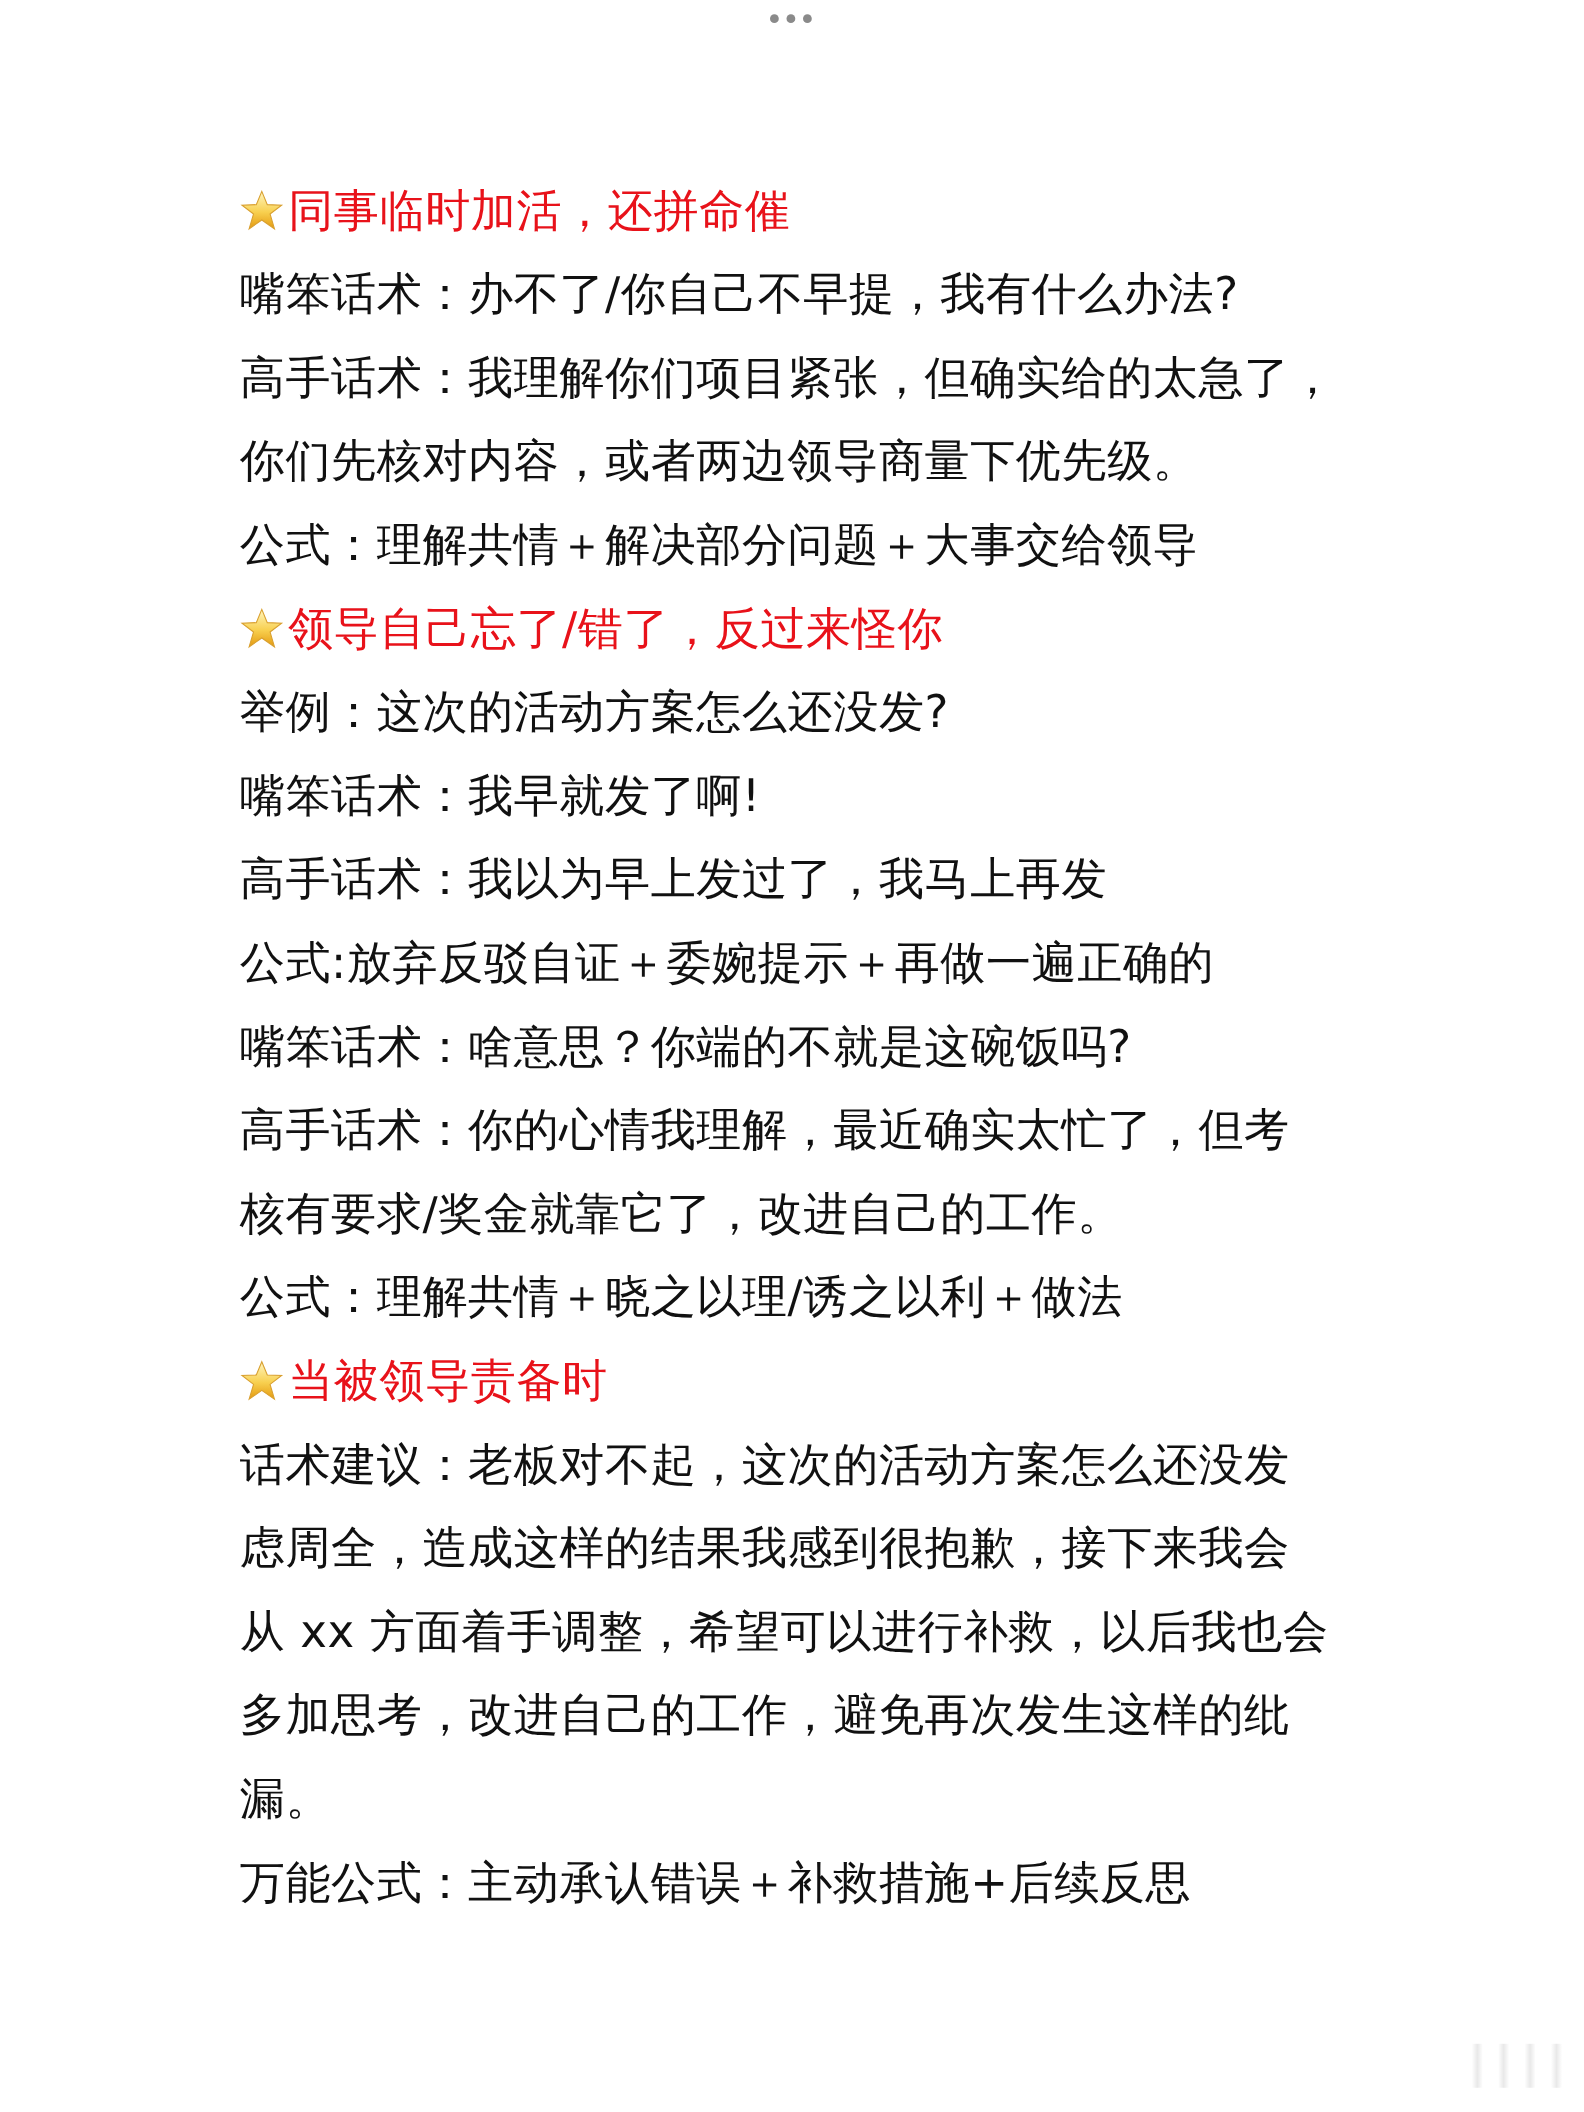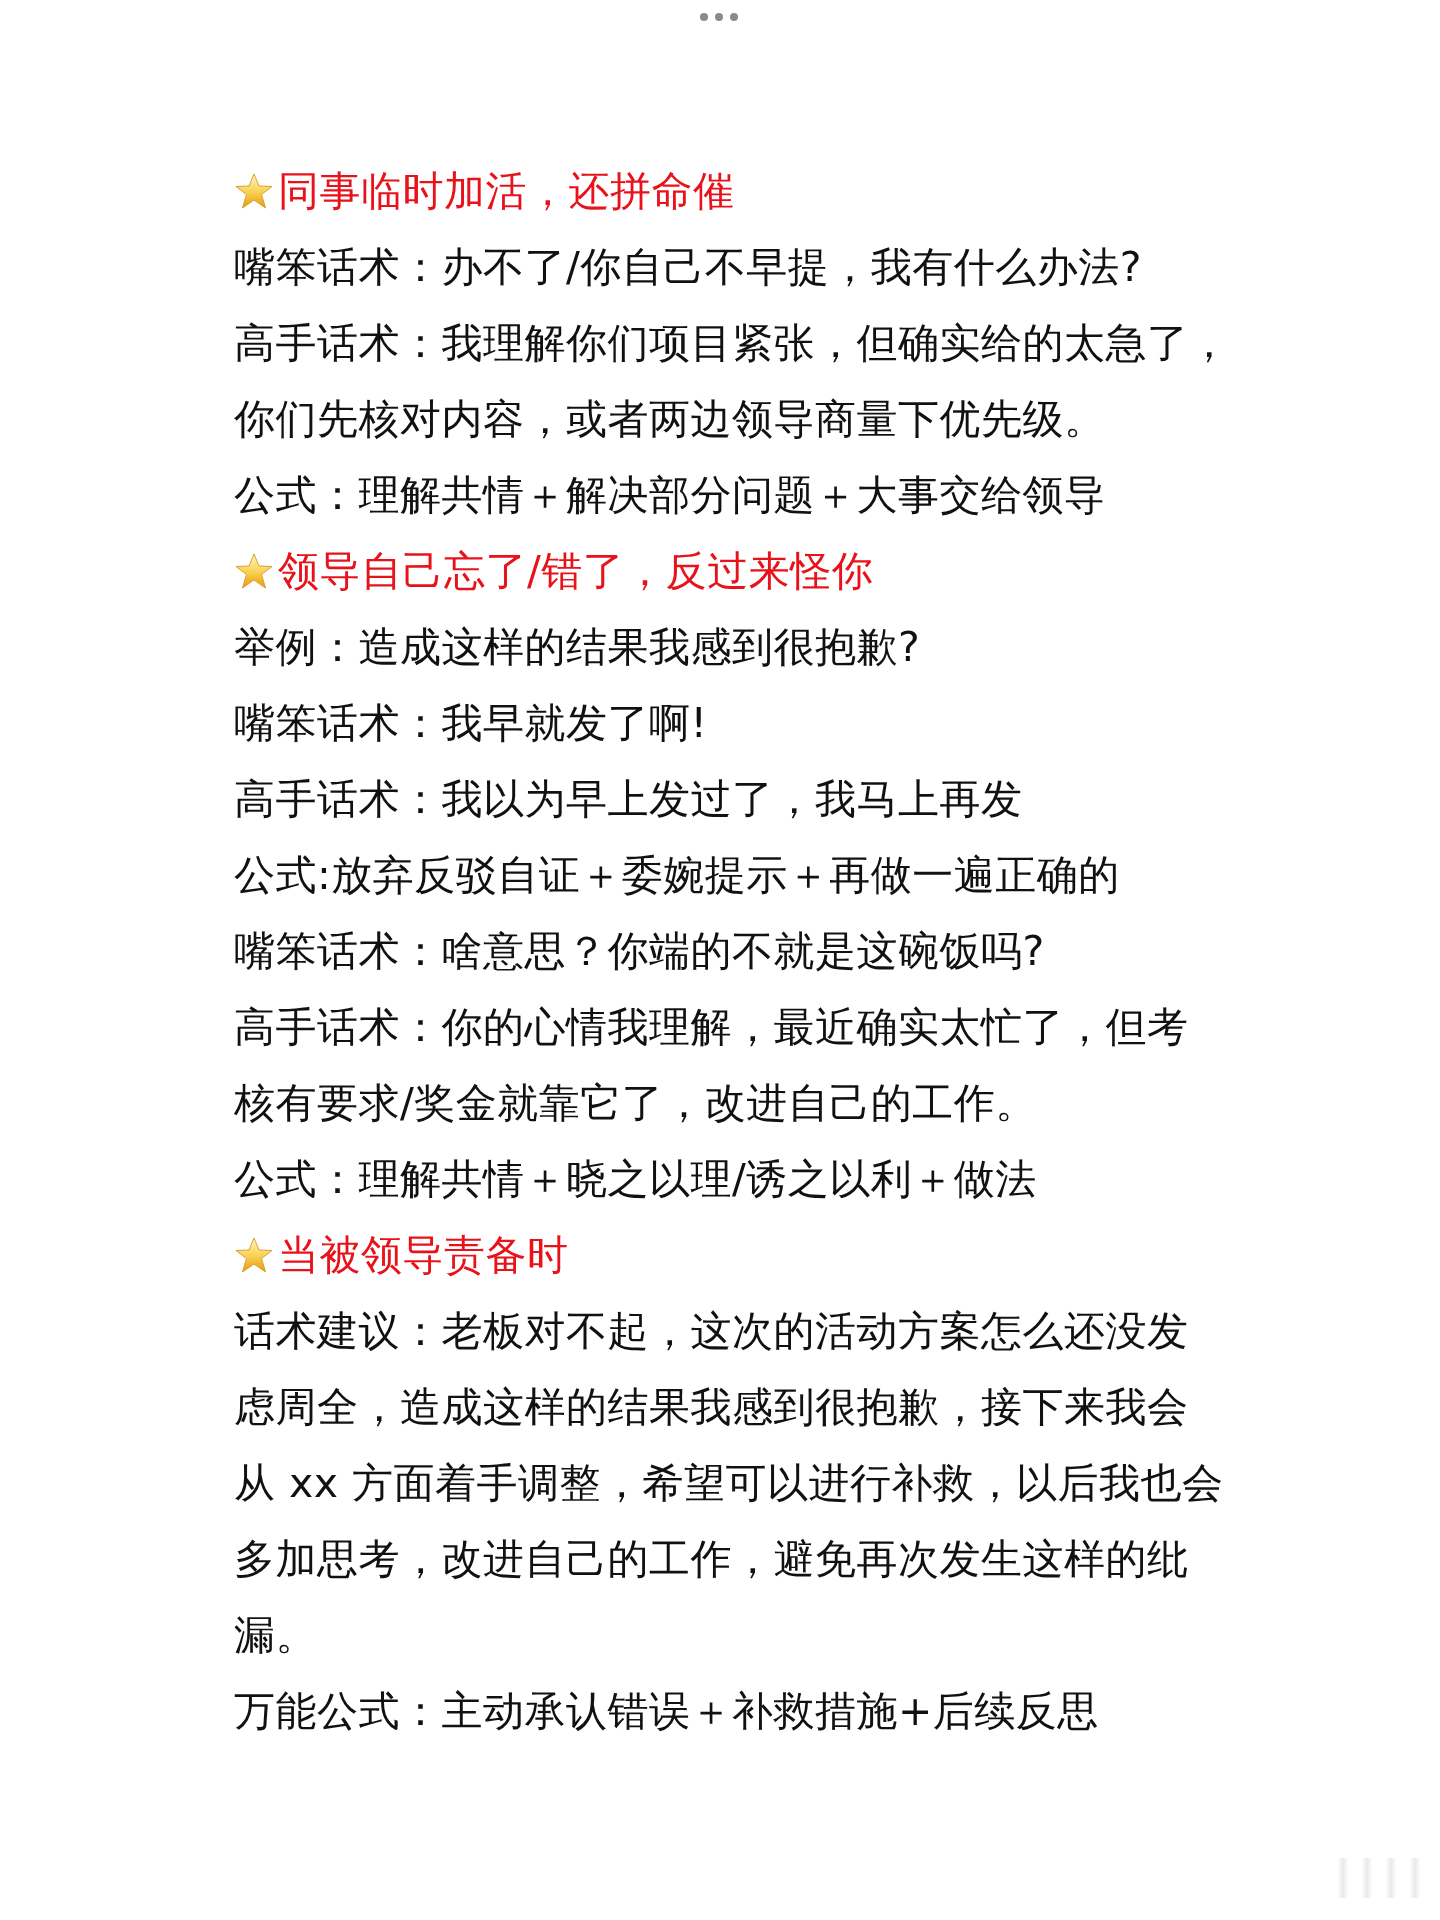--- a/index.html
+++ b/index.html
@@ -24,21 +24,21 @@
   }
   .more-dots .dot {
     width: 8px;
     height: 8px;
     border-radius: 50%;
     background: #8a8a8a;
   }
   .content {
     position: absolute;
     top: 153px;
-    left: 234px;
+    left: 218px;
     width: 1030px;
   }
   .line {
     font-size: 41px;
     line-height: 76px;
     height: 76px;
     white-space: nowrap;
     letter-spacing: 0.5px;
   }
   .heading {
@@ -94,21 +94,21 @@
   <div class="line">高手话术：我理解你们项目紧张，但确实给的太急了，</div>
   <div class="line">你们先核对内容，或者两边领导商量下优先级。</div>
   <div class="line">公式：理解共情＋解决部分问题＋大事交给领导</div>
 
   <div class="line heading">
     <svg class="star" viewBox="0 0 40 40">
       <polygon points="20,3 25,15 38,15.5 27.5,23.5 31.5,37 20,29 8.5,37 12.5,23.5 2,15.5 15,15" fill="url(#sg1)" stroke="#d9a030" stroke-width="1"></polygon>
     </svg>
     <span>领导自己忘了/错了，反过来怪你</span>
   </div>
-  <div class="line">举例：造成这样的结果我感到很抱歉?</div>
+  <div class="line">举例：这次的活动方案怎么还没发?</div>
   <div class="line">嘴笨话术：我早就发了啊!</div>
   <div class="line">高手话术：我以为早上发过了，我马上再发</div>
   <div class="line">公式:放弃反驳自证＋委婉提示＋再做一遍正确的</div>
 
   <div class="line">嘴笨话术：啥意思？你端的不就是这碗饭吗?</div>
   <div class="line">高手话术：你的心情我理解，最近确实太忙了，但考</div>
   <div class="line">核有要求/奖金就靠它了，改进自己的工作。</div>
   <div class="line">公式：理解共情＋晓之以理/诱之以利＋做法</div>
 
   <div class="line heading">

